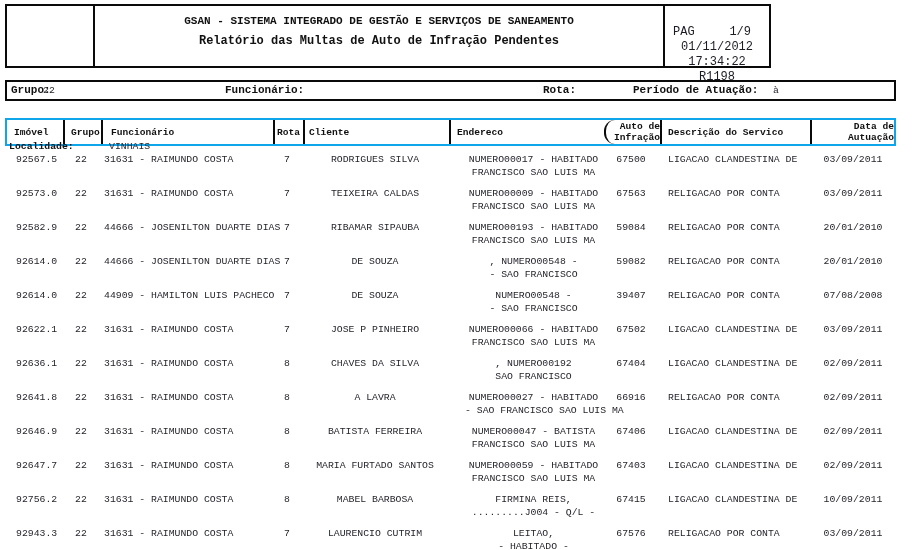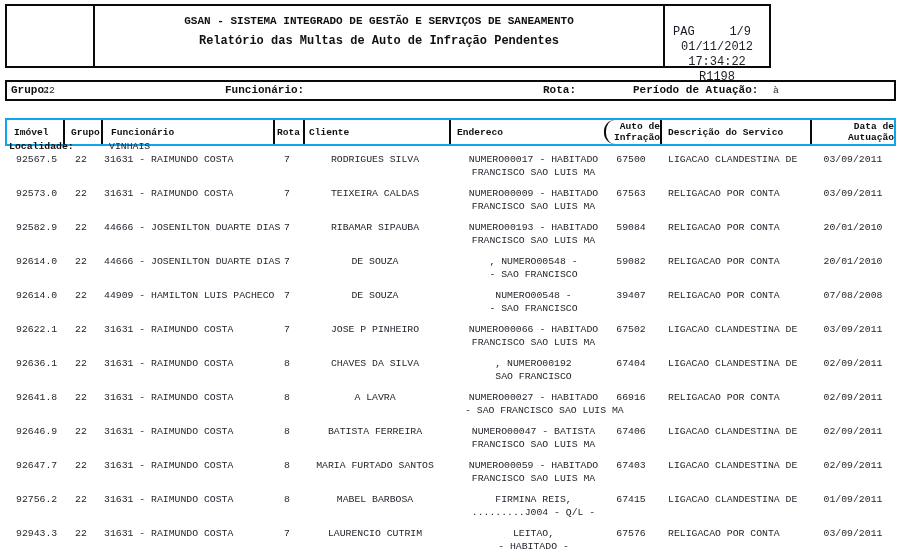--- a/index.html
+++ b/index.html
@@ -309,21 +309,21 @@
           <div class="cell grupo">22</div>
           <div class="cell funcionario">31631 - RAIMUNDO COSTA</div>
           <div class="cell rota">8</div>
           <div class="cell cliente">MABEL BARBOSA</div>
           <div class="cell endereco">
             <div>FIRMINA REIS,</div>
             <div>.........J004 - Q/L -</div>
           </div>
           <div class="cell auto">67415</div>
           <div class="cell descricao">LIGACAO CLANDESTINA DE</div>
-          <div class="cell data">01/09/2011</div>
+          <div class="cell data">10/09/2011</div>
         </div>
         <div class="t-row cols">
           <div class="cell imovel">92943.3</div>
           <div class="cell grupo">22</div>
           <div class="cell funcionario">31631 - RAIMUNDO COSTA</div>
           <div class="cell rota">7</div>
           <div class="cell cliente">LAURENCIO CUTRIM</div>
           <div class="cell endereco">
             <div>LEITAO,</div>
             <div>- HABITADO -</div>

